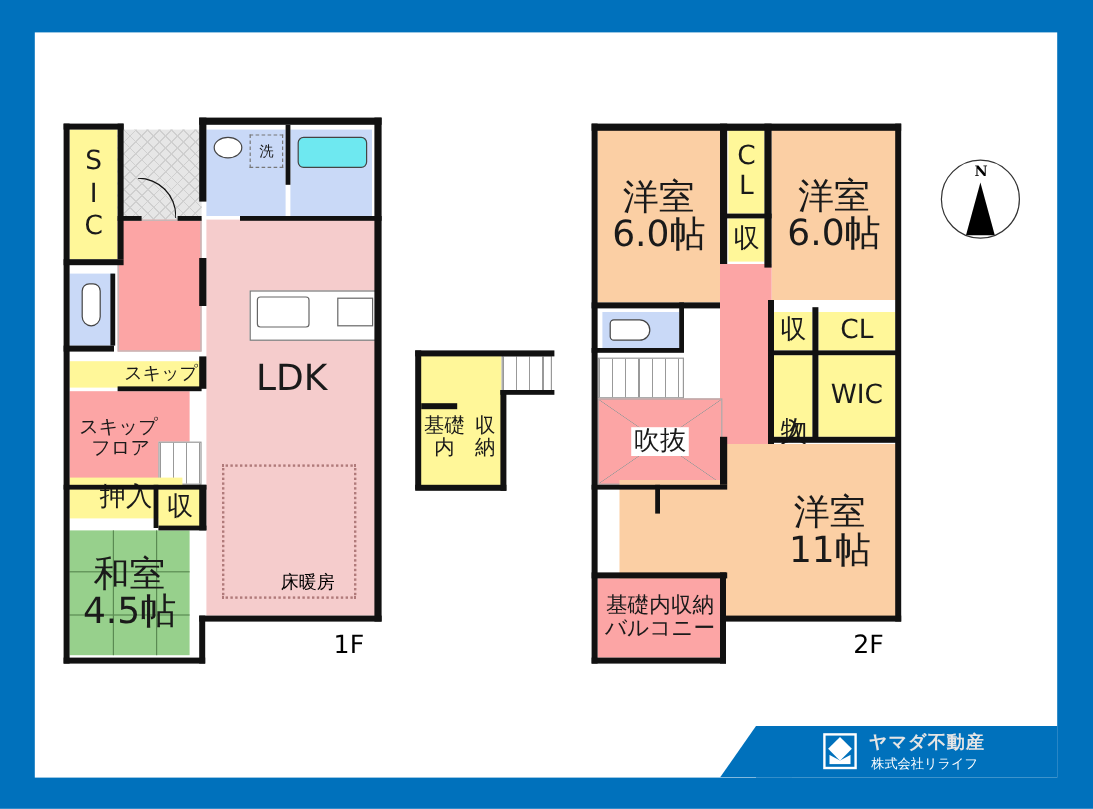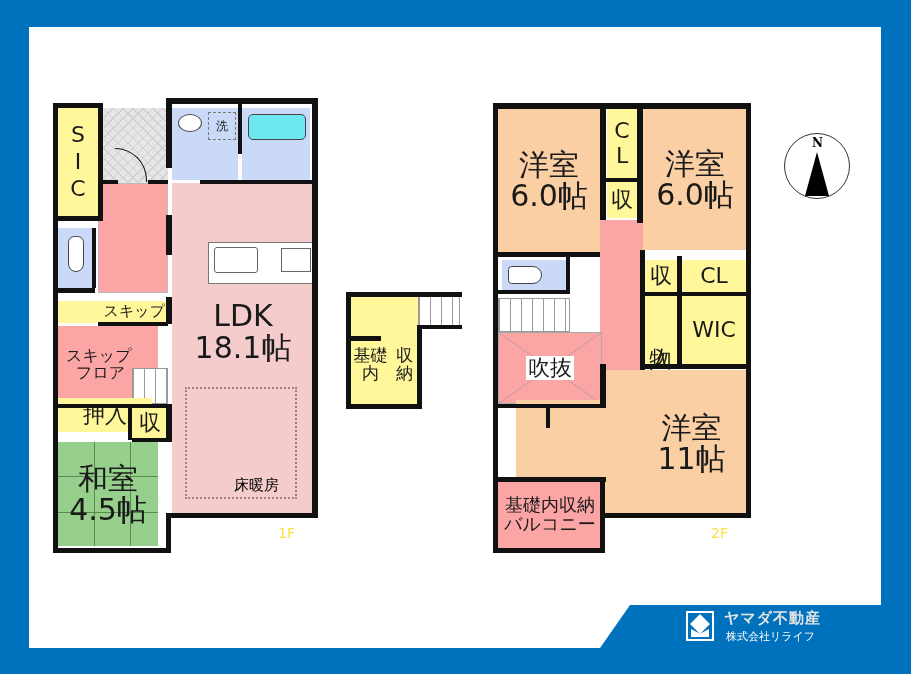--- a/index.html
+++ b/index.html
@@ -12,21 +12,21 @@
   .pink{background:#f5cccc;}
   .blue{background:#c9d9f7;}
   .orange{background:#fbcfa4;}
   .green{background:#97d08c;}
   .white{background:#fca5a5;}
   .hatch{background-color:#e6e6e6;background-image:repeating-linear-gradient(45deg,#cfcfcf 0 1px,transparent 1px 7px),repeating-linear-gradient(-45deg,#cfcfcf 0 1px,transparent 1px 7px);}
   .big{font-size:30px;text-align:center;}
   .mid{font-size:22px;}
   .sm{font-size:15px;}
   .vtext{writing-mode:vertical-rl;text-orientation:upright;}
-  .floorlabel{position:absolute;font-size:14px;color:#fde047;}
+  .floorlabel{position:absolute;font-size:21px;color:#000000;}
   .stairs{position:absolute;box-sizing:border-box;background-image:repeating-linear-gradient(90deg,#999 0 1px,transparent 1px 11px);border:1px solid #999;background-color:#fff;}
   .dotted{position:absolute;border:2px dotted #b07a7a;box-sizing:border-box;}
   .logo-bar{position:absolute;left:630px;top:605px;width:251px;height:43px;background:#0071bc;}
   .logo-slant{position:absolute;left:600px;top:605px;width:60px;height:43px;background:#0071bc;clip-path:polygon(50% 0,100% 0,100% 100%,0 100%);}
 </style>
 </head>
 <body>
 
 <div class="sheet"></div>
 
@@ -51,21 +51,20 @@
       <span>洗</span>
     </span>
   </div>
 
   <div class="abs blue" style="left:242px;top:108px;width:68px;height:72px;">
     <div style="position:absolute;left:6px;top:6px;width:56px;height:24px;background:#6ee8f0;border:1.5px solid #444;border-radius:5px;"></div>
   </div>
 
   <div class="room pink" style="left:172px;top:183px;width:142px;height:330px;flex-direction:column;justify-content:flex-start;padding-top:117px;">
     <div class="big">LDK</div>
-    <div class="big">18.1帖</div>
   </div>
 
   <div class="abs" style="left:208px;top:242px;width:106px;height:42px;background:#fff;border:1px solid #777;">
     <div style="position:absolute;left:5px;top:4px;width:42px;height:24px;border:1px solid #666;border-radius:3px;"></div>
     <div style="position:absolute;left:72px;top:5px;width:28px;height:22px;border:1px solid #666;"></div>
   </div>
 
   <div class="dotted" style="left:185px;top:387px;width:112px;height:112px;"></div>
   <div class="abs sm" style="left:234px;top:476px;">床暖房</div>
 

